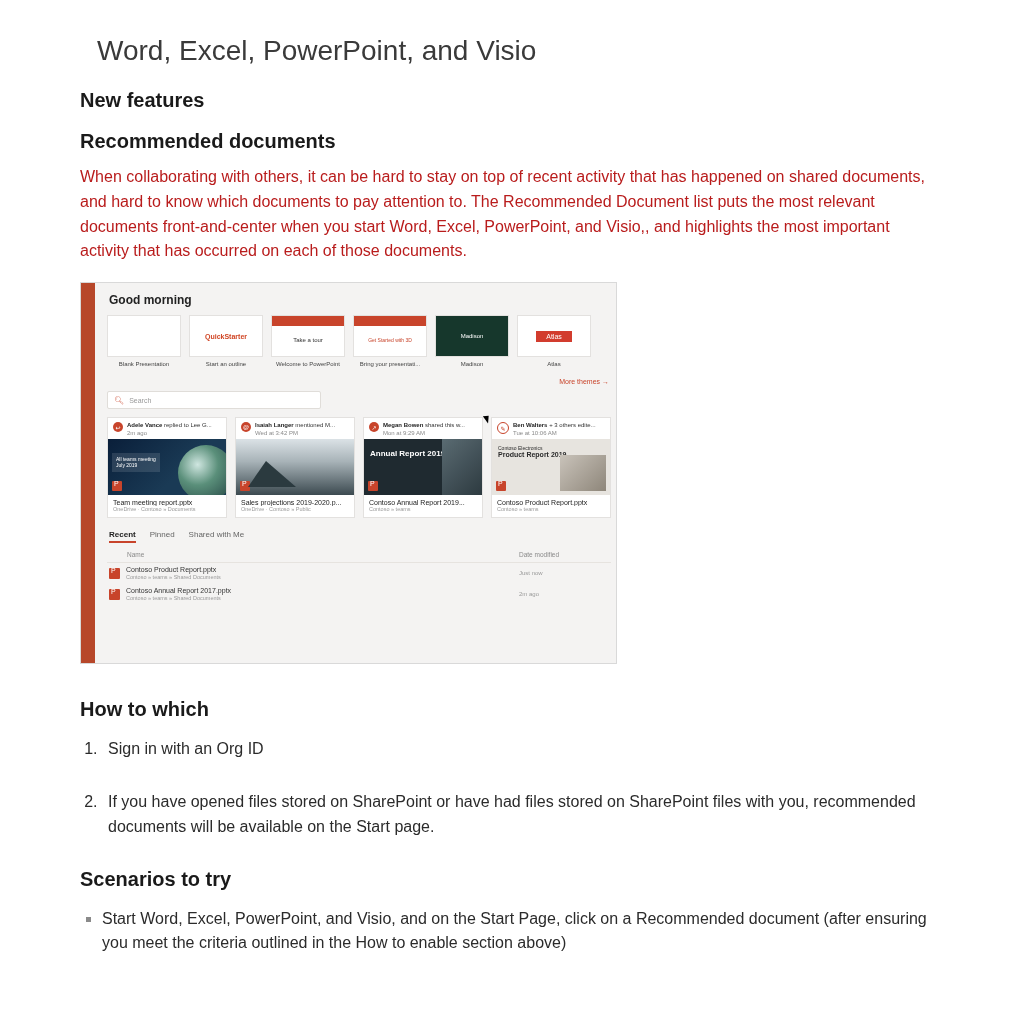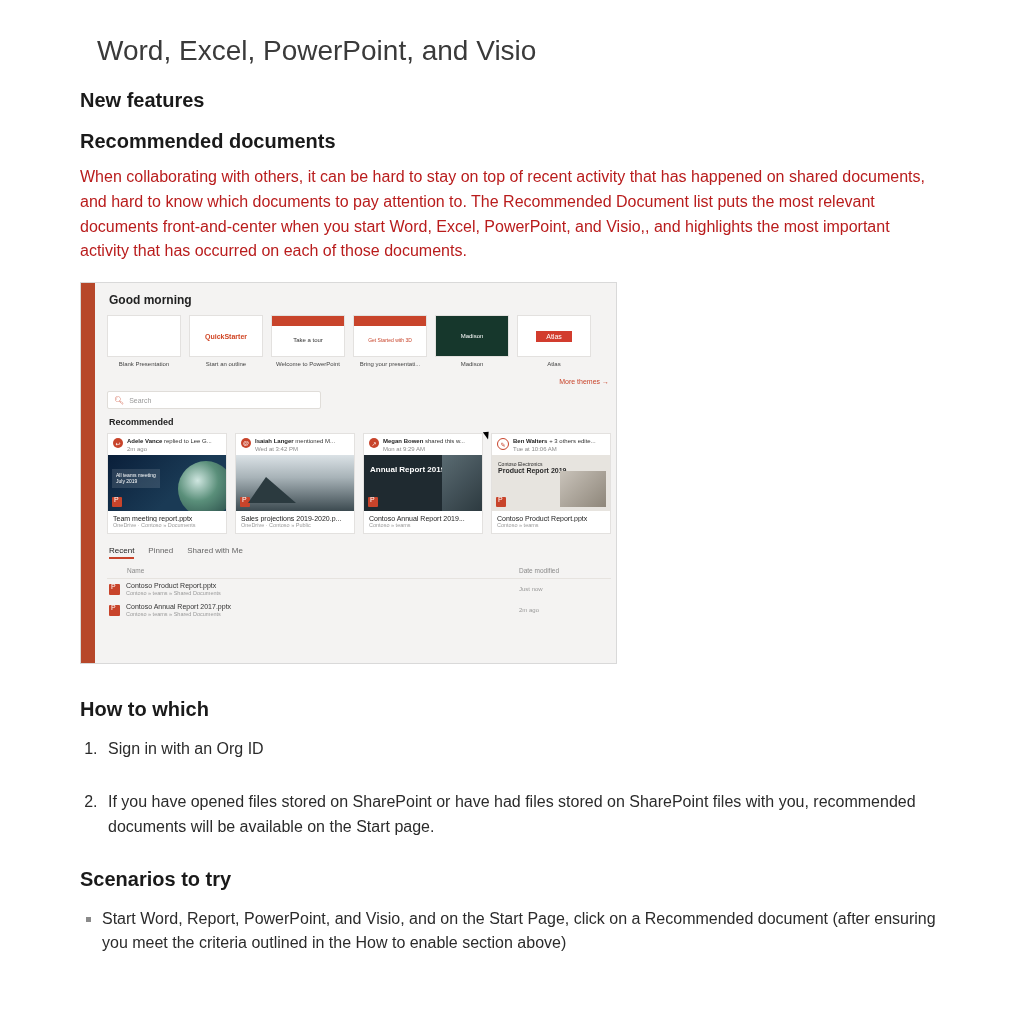--- a/index.html
+++ b/index.html
@@ -108,21 +108,21 @@
     background:linear-gradient(135deg,#5a6b72 0%,#2d3a40 100%);}
   .c4 .img{background:#e7e4df;}
   .c4 .txtimg{position:absolute;left:6px;top:6px;color:#2a2a2a;font-size:7px;font-weight:700;line-height:1.25;}
   .c4 .img::after{content:"";position:absolute;right:4px;bottom:4px;width:46px;height:36px;
     background:linear-gradient(135deg,#c9c3ba 0%,#8e867a 100%);}
   .pptbadge{position:absolute;left:4px;bottom:4px;width:10px;height:10px;background:#c8442b;border-radius:1px;}
   .pptbadge::after{content:"P";color:#fff;font-size:7px;position:absolute;left:2px;top:-1px;}
   .card .ftitle{font-size:7px;font-weight:400;color:#222;padding:4px 5px 0 5px;white-space:nowrap;overflow:hidden;text-overflow:ellipsis;}
   .card .floc{font-size:5.5px;color:#9a9a9a;padding:0 5px 5px 5px;white-space:nowrap;overflow:hidden;text-overflow:ellipsis;}
   .tabs{display:flex;gap:14px;font-size:8px;margin:12px 0 4px 2px;color:#666;}
-  .tabs .active{color:#222;font-weight:400;border-bottom:2px solid #c8442b;padding-bottom:2px;}
+  .tabs .active{color:#222;font-weight:700;border-bottom:2px solid #c8442b;padding-bottom:2px;}
   .tblhdr{display:flex;font-size:6.5px;color:#8a8a8a;padding:4px 2px;border-bottom:1px solid #e6e3df;}
   .tblhdr .n{flex:1;padding-left:18px;} .tblhdr .d{width:90px;}
   .filerow{display:flex;align-items:center;font-size:7px;padding:3px 2px;gap:6px;}
   .filerow .picon{width:11px;height:11px;background:#c8442b;border-radius:1px;position:relative;}
   .filerow .picon::after{content:"P";color:#fff;font-size:7px;position:absolute;left:2px;top:-1px;}
   .filerow .fname{flex:1;line-height:1.2;}
   .filerow .fname .sub{display:block;font-size:5.5px;color:#9a9a9a;}
   .filerow .when{width:90px;font-size:6px;color:#9a9a9a;}
   .cursor{position:relative;}
   .cursor::after{content:"";position:absolute;right:-8px;top:-4px;width:0;height:0;
@@ -184,21 +184,20 @@
       </div>
     </div>
 
     <div class="more">More themes →</div>
 
     <div class="search">
       <span class="mag">🔍︎</span>
       <span>Search</span>
     </div>
 
-    <div class="rec-title">Recommended</div>
 
     <div class="rec-row">
       <div class="card c1">
         <div class="hdr">
             <div class="ico">↩</div>
           <div class="txt"><b>Adele Vance</b> <span>replied to Lee G...</span><br><span class="sub">2m ago</span></div>
           </div>
         <div class="img">
             <div class="tag"><span>All teams meeting</span><br><span>July 2019</span></div>
             <div class="pptbadge"></div>
@@ -268,14 +267,14 @@
 <h3 class="section-heading">How to which</h3>
 
 <ol class="step-list">
   <li>Sign in with an Org ID</li>
   <li>If you have opened files stored on SharePoint or have had files stored on SharePoint files with you, recommended documents will be available on the Start page.</li>
 </ol>
 
 <h3 class="section-heading">Scenarios to try</h3>
 
 <ul class="bullet-list">
-  <li>Start Word, Report, PowerPoint, and Visio, and on the Start Page, click on a Recommended document (after ensuring you meet the criteria outlined in the How to enable section above)</li>
+  <li>Start Word, Excel, PowerPoint, and Visio, and on the Start Page, click on a Recommended document (after ensuring you meet the criteria outlined in the How to enable section above)</li>
 </ul>
 
 </body></html>

